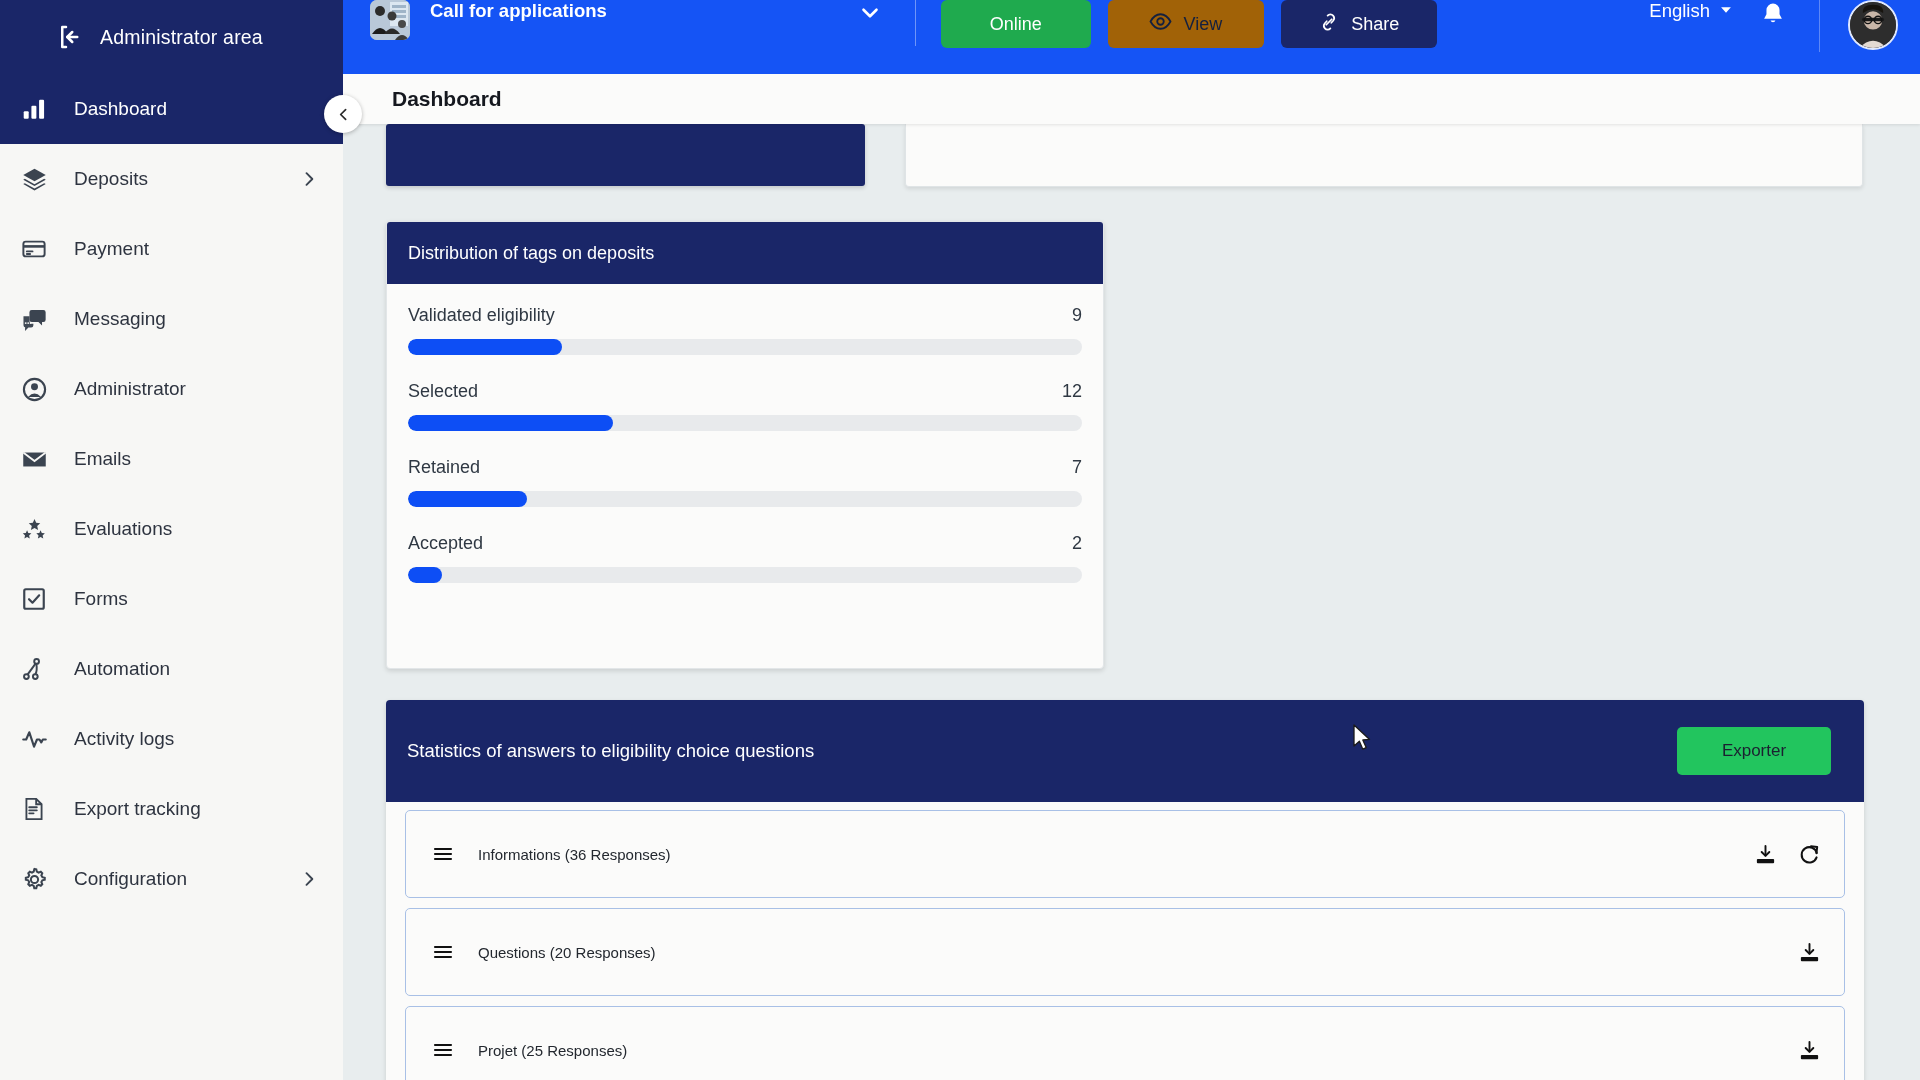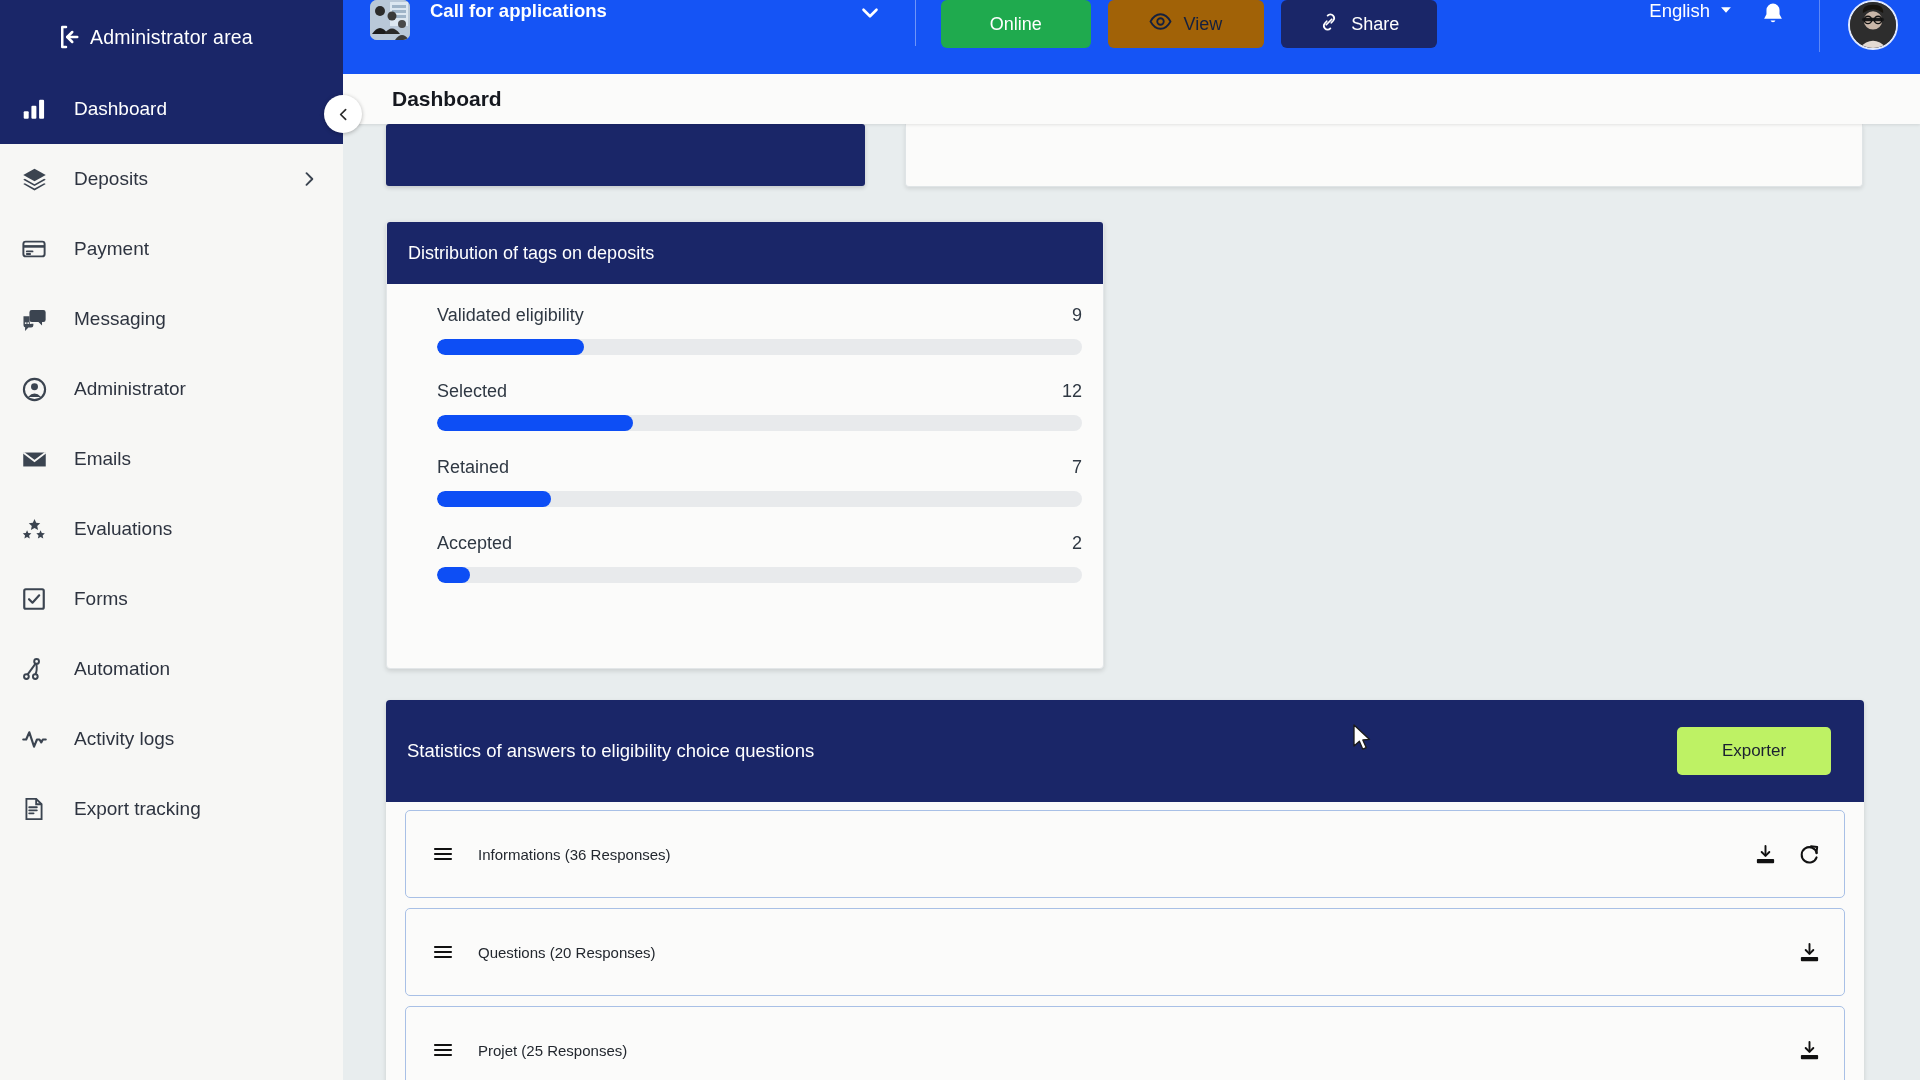--- a/index.html
+++ b/index.html
@@ -16,21 +16,21 @@
     position: absolute; top: 0; left: 0;
     width: 1920px; height: 74px;
     display: flex; align-items: stretch;
     z-index: 40;
   }
   .topbar-left {
     width: 343px; height: 74px;
     background: #1a2668;
     display: flex; align-items: center;
     padding-left: 56px;
-    gap: 4px;
+    gap: 14px;
     flex: 0 0 343px;
   }
   .admin-exit-icon { width: 30px; height: 30px; flex: 0 0 30px; }
   .admin-label {
     color: #ffffff; font-size: 19.5px; font-weight: 400;
     letter-spacing: .2px; white-space: nowrap;
   }
   .topbar-right {
     flex: 1 1 auto; height: 74px;
     background: #1554f5;
@@ -175,21 +175,21 @@
     border: 1px solid #e2e6e8;
     border-radius: 4px;
     box-shadow: 0 2px 5px rgba(0,0,0,.13);
     overflow: hidden;
   }
   .tags-card-head {
     height: 62px; background: #1a2668;
     display: flex; align-items: center; padding-left: 21px;
   }
   .tags-card-head span { color: #fff; font-size: 18px; }
-  .tags-body { padding: 21px 21px 0 21px; margin-left: 29px; }
+  .tags-body { padding: 21px 21px 0 21px; }
   .tag-row { margin-bottom: 26px; }
   .tag-row:last-child { margin-bottom: 0; }
   .tag-top {
     display: flex; justify-content: space-between; align-items: baseline;
     margin-bottom: 13px;
   }
   .tag-name { font-size: 18px; color: #2f3843; }
   .tag-val { font-size: 18px; color: #2f3843; }
   .tag-track {
     height: 16px; width: 100%;
@@ -206,21 +206,21 @@
     box-shadow: 0 2px 5px rgba(0,0,0,.13);
     overflow: hidden;
   }
   .stats-head {
     height: 102px; background: #1a2668;
     display: flex; align-items: center;
     padding: 0 33px 0 21px;
   }
   .stats-head .st-title { color: #ffffff; font-size: 18.5px; }
   .btn-exporter {
-    margin-left: auto; background: #bef264; color: #1b2130;
+    margin-left: auto; background: #22c55e; color: #1b2130;
     border: none; border-radius: 5px;
     height: 48px; min-width: 154px;
     font-size: 17px; font-family: "Liberation Sans", sans-serif;
     cursor: pointer;
   }
   .stats-list { padding: 8px 19px 0 19px; }
   .stat-row {
     height: 88px; background: #fbfbfa;
     border: 1px solid #a8c0e6;
     border-radius: 5px;
@@ -467,20 +467,34 @@
         <path d="M5 2.6 h9 l5 5 v13.8 H5 Z"></path>
         <path d="M14 2.6 v5 h5"></path>
         <path d="M7.6 10.4 h7" stroke-linecap="round"></path>
         <path d="M7.6 13.2 h7" stroke-linecap="round"></path>
         <path d="M7.6 16 h4" stroke-linecap="round"></path>
       </svg>
     </span>
     <span class="si-label">Export tracking</span>
   </div>
 
+  <div class="side-item">
+    <span class="si-ico">
+      <svg viewBox="0 0 24 24" width="27" height="27" fill="none" stroke="#3b4450" stroke-width="1.8">
+        <path d="M12 2.6 l1.6 .3 .5 2.1 1.5 .9 2 -.8 1.3 1.3 -.8 2 .9 1.5 2.1 .5 0 1.8 -2.1 .5 -.9 1.5 .8 2 -1.3 1.3 -2 -.8 -1.5 .9 -.5 2.1 -1.8 0 -.5 -2.1 -1.5 -.9 -2 .8 -1.3 -1.3 .8 -2 -.9 -1.5 -2.1 -.5 0 -1.8 2.1 -.5 .9 -1.5 -.8 -2 1.3 -1.3 2 .8 1.5 -.9 .5 -2.1 Z"></path>
+        <circle cx="12" cy="12" r="3.2"></circle>
+      </svg>
+    </span>
+    <span class="si-label">Configuration</span>
+    <span class="si-chev">
+      <svg viewBox="0 0 24 24" fill="none" stroke="#3b4450" stroke-width="2.3" stroke-linecap="round" stroke-linejoin="round" width="20" height="20">
+          <path d="M9 5 l7 7 -7 7"></path>
+        </svg>
+    </span>
+  </div>
 </div>
 
 <div class="collapse-btn">
   <svg viewBox="0 0 24 24" fill="none" stroke="#2b2b2b" stroke-width="2.4" stroke-linecap="round" stroke-linejoin="round" width="17" height="17">
     <path d="M15 5 l-7 7 7 7"></path>
   </svg>
 </div>
 
 <div class="page-header">
   <h1>Dashboard</h1>

